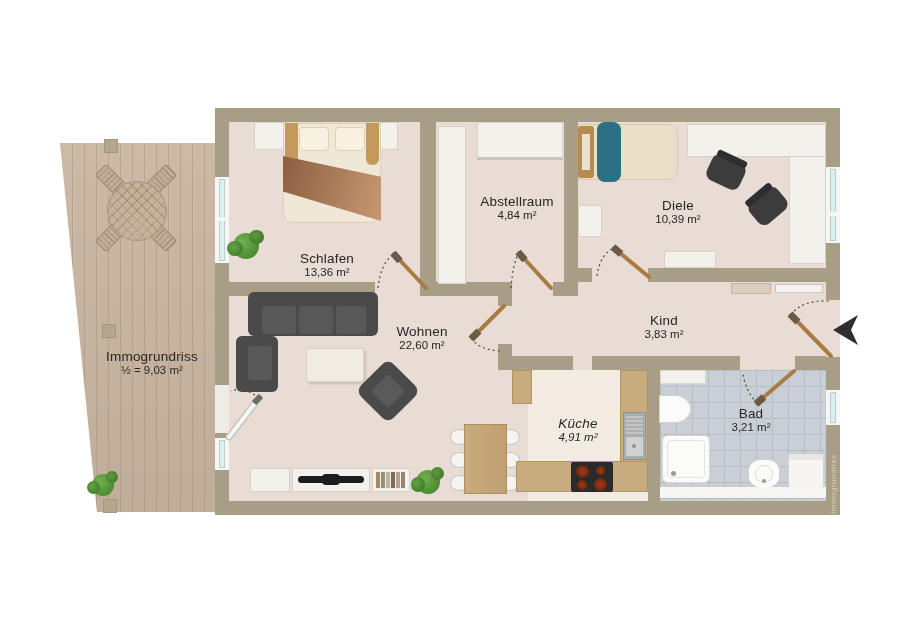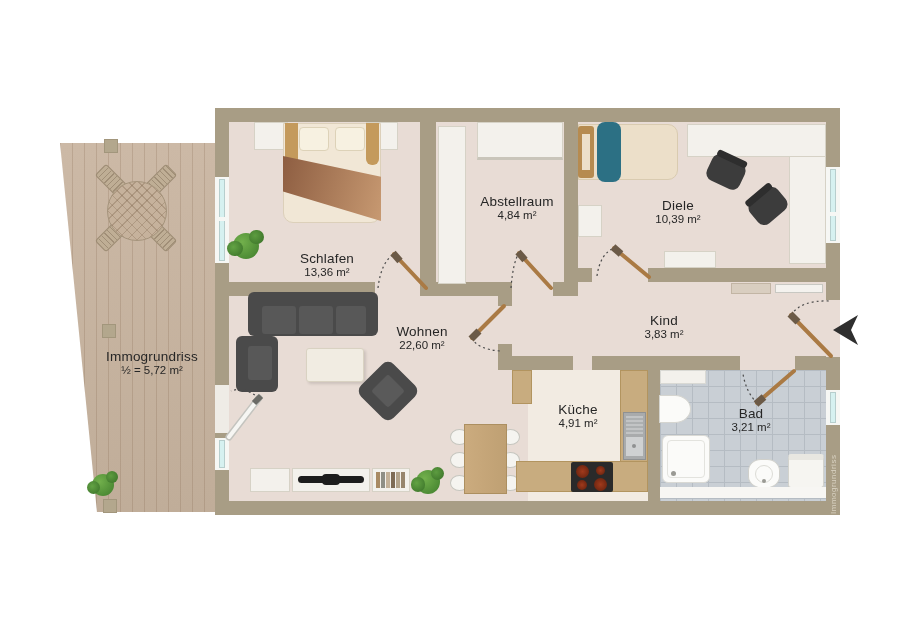--- a/index.html
+++ b/index.html
@@ -171,21 +171,21 @@
 <div class="abs" style="left:667px;top:440px;width:38px;height:38px;border:1px solid #e3e3de;border-radius:4px;"></div>
 <div class="abs" style="left:671px;top:471px;width:5px;height:5px;border-radius:50%;background:#9a9a94;"></div>
 <div class="abs" style="left:748px;top:459px;width:32px;height:29px;background:#fbfbf9;border:1px solid #d0d0cb;border-radius:40%;"></div>
 <div class="abs" style="left:755px;top:465px;width:18px;height:18px;border:1px solid #dcdcd6;border-radius:50%;"></div>
 <div class="abs" style="left:762px;top:479px;width:4px;height:4px;border-radius:50%;background:#9a9a94;"></div>
 <div class="abs" style="left:788px;top:454px;width:36px;height:34px;background:#f6f5f1;border:1px solid #d3d3cd;border-radius:3px;border-top:6px solid #e8e7e1;"></div>
 <div class="abs" style="left:660px;top:487px;width:166px;height:11px;background:#f7f6f3;"></div>
 
 <div class="rlabel" style="left:152px;top:349px;">
   <div class="rname">Immogrundriss</div>
-  <div class="rarea">½ = 5,72 m²</div>
+  <div class="rarea">½ = 9,03 m²</div>
 </div>
 <div class="rlabel" style="left:327px;top:251px;">
   <div class="rname">Schlafen</div>
   <div class="rarea">13,36 m²</div>
 </div>
 <div class="rlabel" style="left:517px;top:194px;">
   <div class="rname">Abstellraum</div>
   <div class="rarea">4,84 m²</div>
 </div>
 <div class="rlabel" style="left:678px;top:198px;">
@@ -193,21 +193,21 @@
   <div class="rarea">10,39 m²</div>
 </div>
 <div class="rlabel" style="left:422px;top:324px;">
   <div class="rname">Wohnen</div>
   <div class="rarea">22,60 m²</div>
 </div>
 <div class="rlabel" style="left:664px;top:313px;">
   <div class="rname">Kind</div>
   <div class="rarea">3,83 m²</div>
 </div>
-<div class="rlabel" style="left:578px;top:402px;">
+<div class="rlabel" style="left:578px;top:416px;font-style:italic;">
   <div class="rname">Küche</div>
   <div class="rarea">4,91 m²</div>
 </div>
 <div class="rlabel" style="left:751px;top:406px;">
   <div class="rname">Bad</div>
   <div class="rarea">3,21 m²</div>
 </div>
 
 <div class="watermark">Immogrundriss</div>
 

